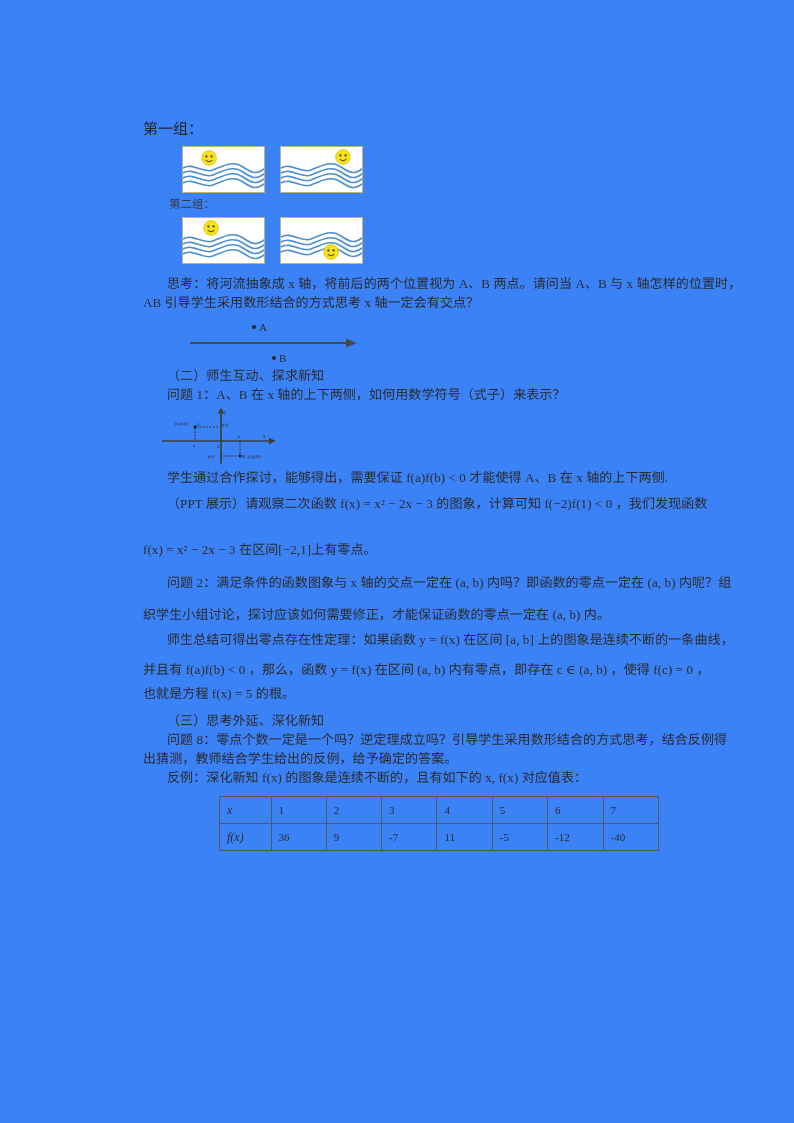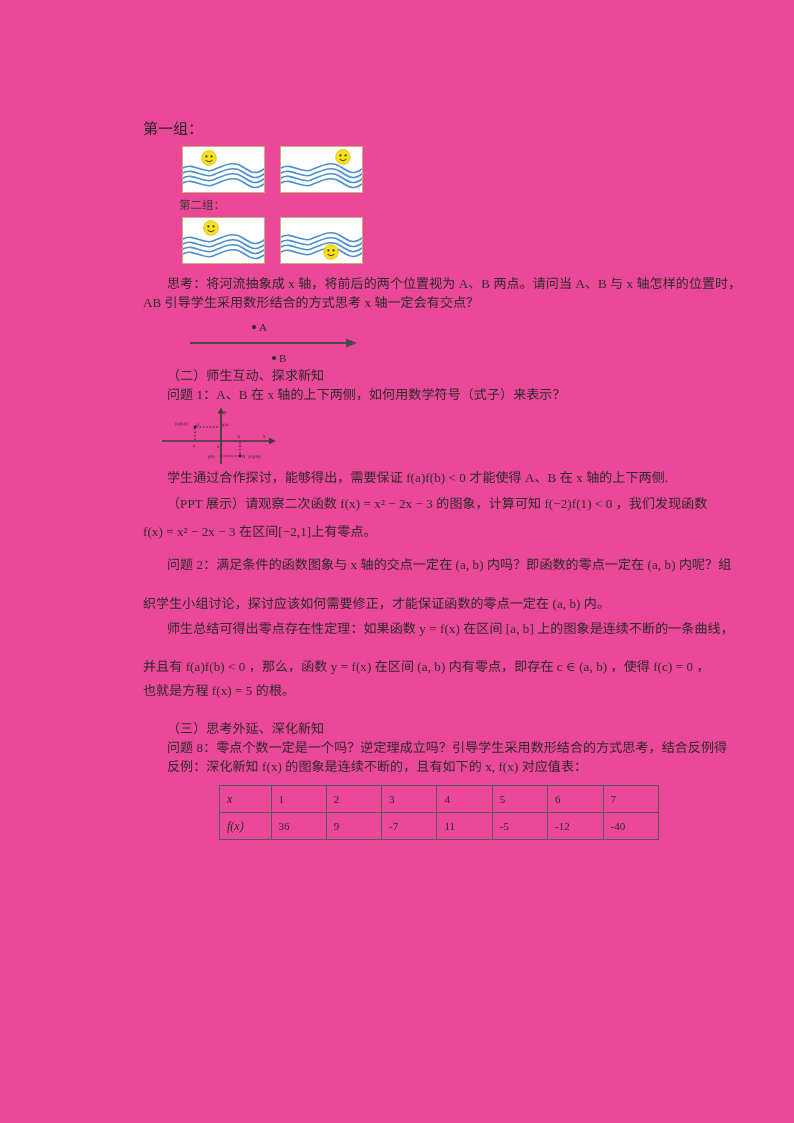--- a/index.html
+++ b/index.html
@@ -14,21 +14,21 @@
     position: relative;
     font-family: "Liberation Serif", "DejaVu Serif", serif;
     color: #1a1a1a;
     overflow: hidden;
   }
   .page {
     position: absolute;
     top: 0; left: 0;
     width: 794px;
     height: 1123px;
-    background: #ec4899;
+    background: #3b82f6;
   }
   .content {
     position: absolute;
     left: 143px;
     top: 118px;
     width: 516px;
   }
 
   
   .line {
@@ -47,21 +47,22 @@
   .grp-title {
     font-size: 15px;
     line-height: 22px;
     color: #242424;
     font-family: "Liberation Serif", "DejaVu Serif", serif;
   }
   .grp-title-2 {
     font-size: 11.5px;
     line-height: 16px;
     color: #3a3a3a;
-    margin-left: 36px;
+    margin-left: 26px;
+    font-family: Liberation Mono, monospace;
   }
 
   
   .img-row {
     display: flex;
     gap: 15px;
     margin-left: 39px;
   }
   .river-box {
     width: 83px;
@@ -255,35 +256,36 @@
         <line x1="89" y1="36" x2="89" y2="49" stroke="#2a2a2a" stroke-width="1" stroke-dasharray="1.7,1.7"></line>
         <text x="87" y="32" font-size="4.4" font-style="italic" font-family="Liberation Serif, serif" fill="#2a2a2a">b</text>
       </svg>
     </div>
 
     <div class="line" style="text-indent:24px">学生通过合作探讨，能够得出，需要保证 f(a)f(b) &lt; 0 才能使得 A、B 在 x 轴的上下两侧.</div>
 
     <div class="sp3"></div>
 
     <div class="line" style="text-indent:24px; margin-top:4px">（PPT 展示）请观察二次函数 f(x) = x² − 2x − 3 的图象，计算可知 f(−2)f(1) &lt; 0 ，我们发现函数</div>
-    <div class="line" style="margin-top:9px">f(x) = x² − 2x − 3 在区间[−2,1]上有零点。</div>
+    <div class="line" style="margin-top:27px">f(x) = x² − 2x − 3 在区间[−2,1]上有零点。</div>
 
     <div class="sp14"></div>
 
     <div class="line" style="text-indent:24px">问题 2：满足条件的函数图象与 x 轴的交点一定在 (a, b) 内吗？即函数的零点一定在 (a, b) 内呢？组</div>
-    <div class="line" style="margin-top:20px">织学生小组讨论，探讨应该如何需要修正，才能保证函数的零点一定在 (a, b) 内。</div>
+    <div class="line" style="margin-top:13px">织学生小组讨论，探讨应该如何需要修正，才能保证函数的零点一定在 (a, b) 内。</div>
 
     <div class="sp6"></div>
 
     <div class="line" style="text-indent:24px">师生总结可得出零点存在性定理：如果函数 y = f(x) 在区间 [a, b] 上的图象是连续不断的一条曲线，</div>
-    <div class="line" style="margin-top:19px">并且有 f(a)f(b) &lt; 0 ，那么，函数 y = f(x) 在区间 (a, b) 内有零点，即存在 c ∈ (a, b) ，使得 f(c) = 0 ，</div>
+    <div class="line" style="margin-top:11px">并且有 f(a)f(b) &lt; 0 ，那么，函数 y = f(x) 在区间 (a, b) 内有零点，即存在 c ∈ (a, b) ，使得 f(c) = 0 ，</div>
     <div class="line" style="margin-top:5px">也就是方程 f(x) = 5 的根。</div>
 
-    <div class="line" style="text-indent:24px; margin-top:19px">（三）思考外延、深化新知</div>
+    <div class="line" style="text-indent:24px; margin-top:8px">（三）思考外延、深化新知</div>
     <div class="line" style="text-indent:24px">问题 8：零点个数一定是一个吗？逆定理成立吗？引导学生采用数形结合的方式思考，结合反例得</div>
+    <div class="line">出猜测，教师结合学生给出的反例，给予确定的答案。</div>
     <div class="line" style="text-indent:24px">反例：深化新知 f(x) 的图象是连续不断的，且有如下的 x, f(x) 对应值表：</div>
 
     <div class="tbl-wrap">
       <table class="vals">
         <tbody>
           <tr>
             <td class="c0 hdr">x</td>
             <td class="cn">1</td>
             <td class="cn">2</td>
             <td class="cn">3</td>

